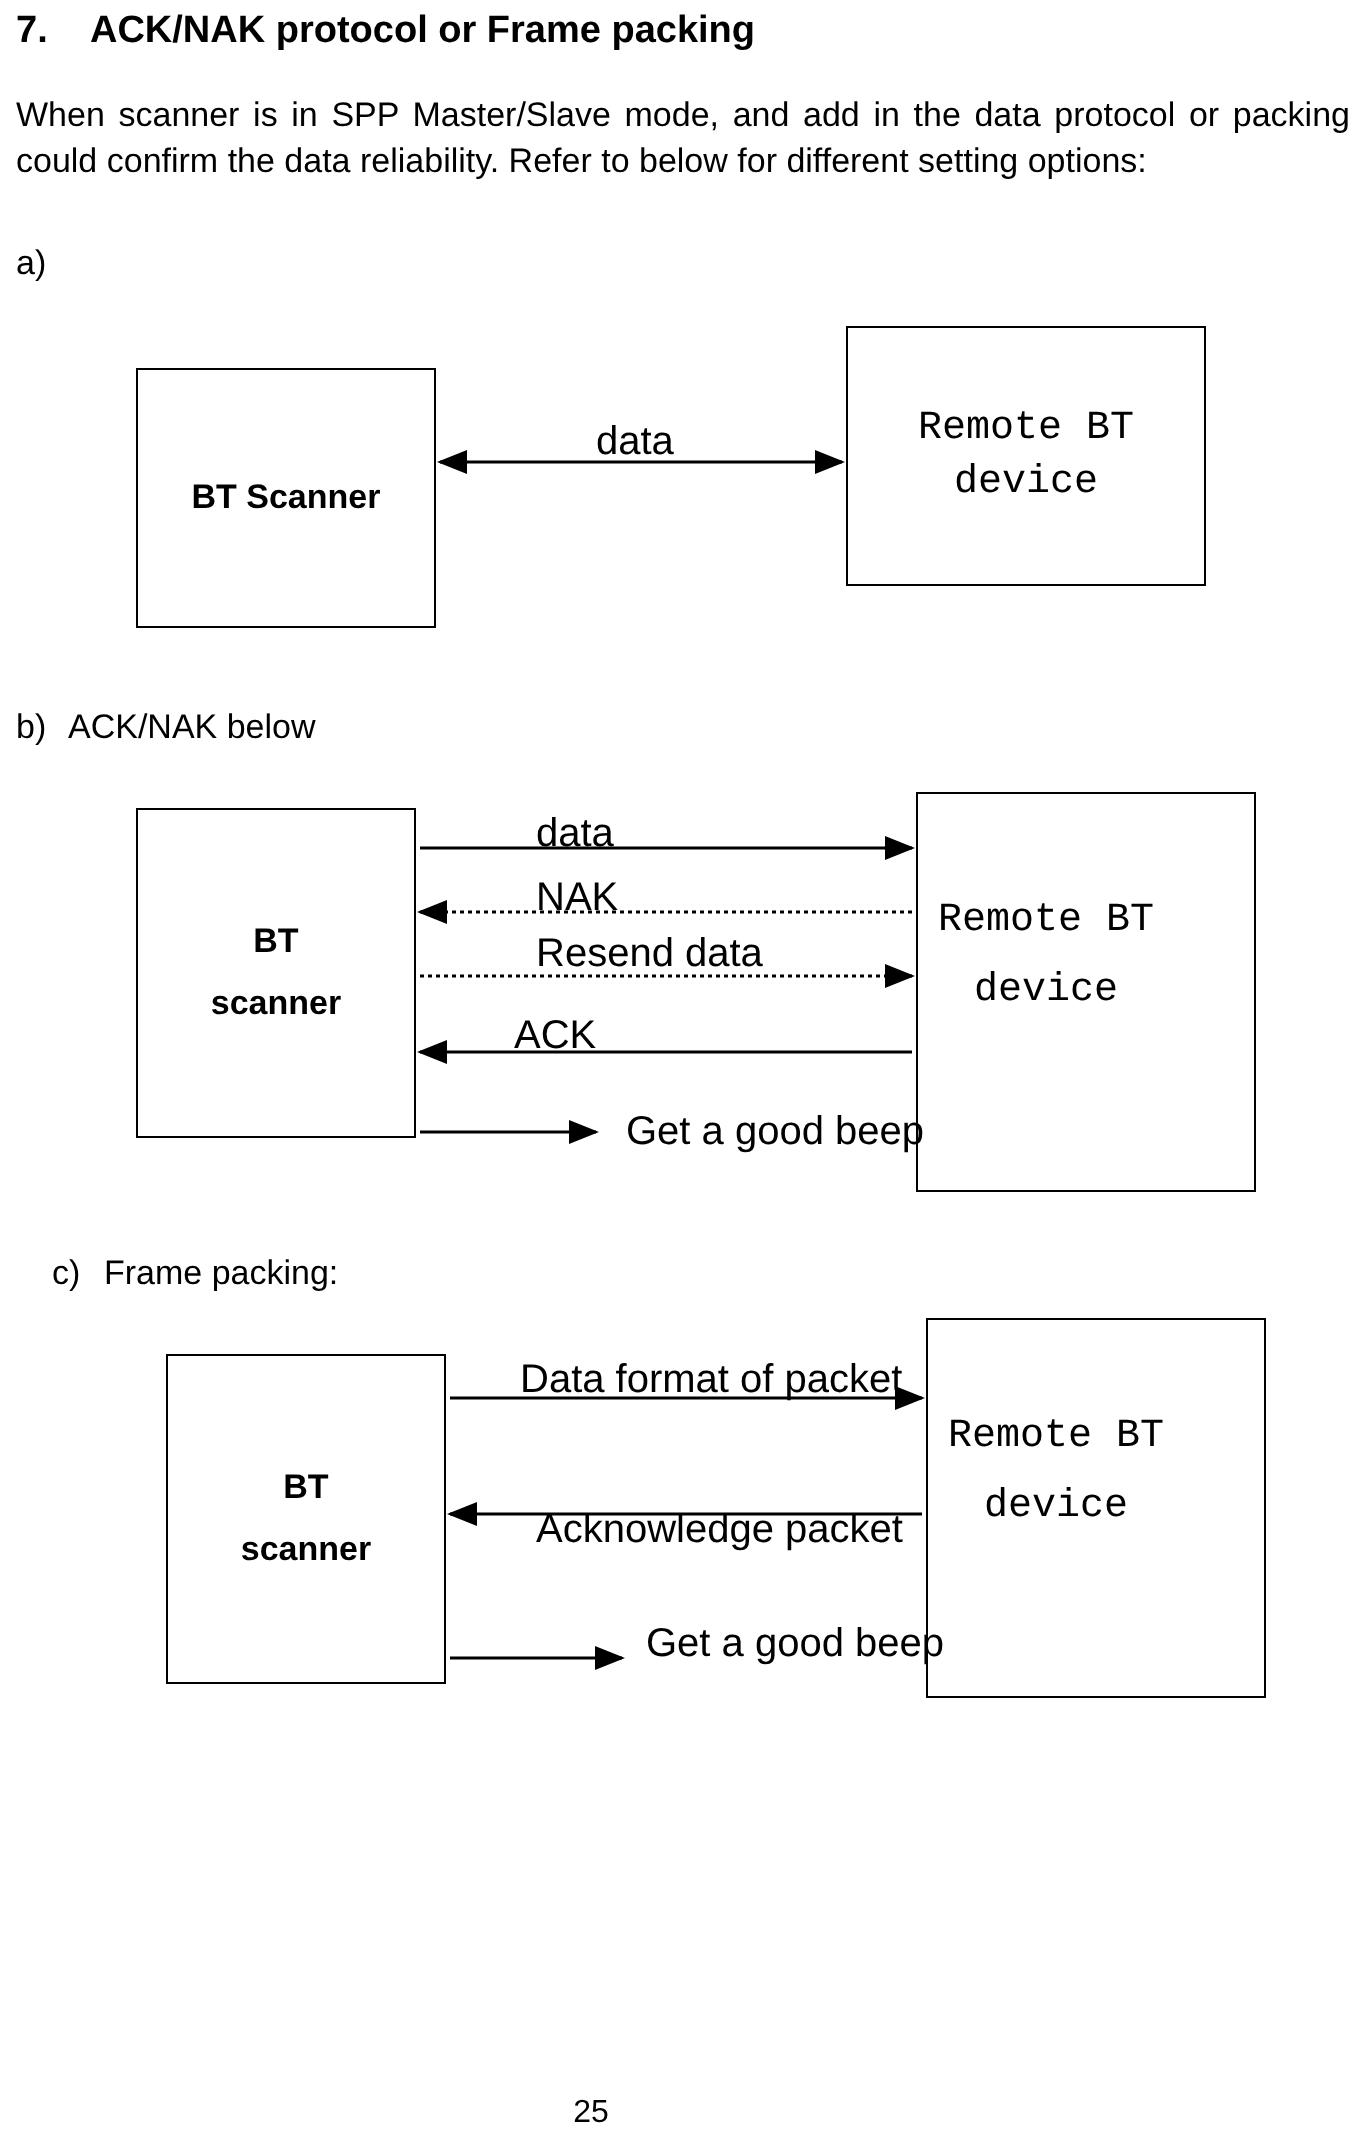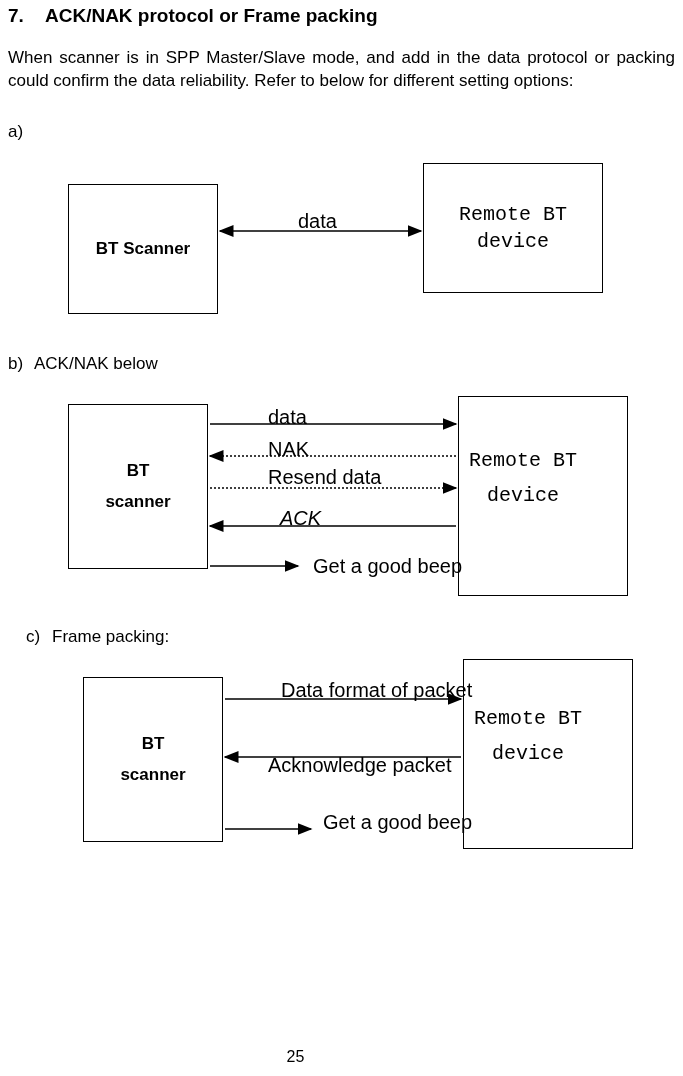--- a/index.html
+++ b/index.html
@@ -121,21 +121,21 @@
   <svg class="overlay" width="600" height="210">
     <line x1="142" y1="38" x2="388" y2="38" stroke="#000" stroke-width="1.5" marker-end="url(#ah)"></line>
     <line x1="142" y1="70" x2="388" y2="70" stroke="#000" stroke-width="1.5" stroke-dasharray="2,2" marker-start="url(#ahstart)"></line>
     <line x1="142" y1="102" x2="388" y2="102" stroke="#000" stroke-width="1.5" stroke-dasharray="2,2" marker-end="url(#ah)"></line>
     <line x1="142" y1="140" x2="388" y2="140" stroke="#000" stroke-width="1.5" marker-start="url(#ahstart)"></line>
     <line x1="142" y1="180" x2="230" y2="180" stroke="#000" stroke-width="1.5" marker-end="url(#ah)"></line>
   </svg>
   <div class="label" style="left:200px;top:18px;">data</div>
   <div class="label" style="left:200px;top:50px;">NAK</div>
   <div class="label" style="left:200px;top:78px;">Resend data</div>
-  <div class="label" style="left:212px;top:119px;font-style:italic;">ACK</div>
+  <div class="label" style="left:189px;top:119px;">ACK</div>
   <div class="label" style="left:245px;top:167px;">Get a good beep</div>
 </div>
 
 <div class="section-label" style="margin-top:30px;margin-left:18px;">
   <span class="letter">c)</span>
   <span>Frame packing:</span>
 </div>
 
 <div class="diagram" style="height:200px;margin-left:75px;">
   <div class="box" style="left:0;top:18px;width:140px;height:165px;flex-direction:column;">
@@ -146,18 +146,18 @@
     <div>
       <div class="remote-label">Remote BT</div>
       <div class="remote-label" style="margin-top:8px;">device</div>
     </div>
   </div>
   <svg class="overlay" width="600" height="200">
     <line x1="142" y1="40" x2="378" y2="40" stroke="#000" stroke-width="1.5" marker-end="url(#ah)"></line>
     <line x1="142" y1="98" x2="378" y2="98" stroke="#000" stroke-width="1.5" marker-start="url(#ahstart)"></line>
     <line x1="142" y1="170" x2="228" y2="170" stroke="#000" stroke-width="1.5" marker-end="url(#ah)"></line>
   </svg>
-  <div class="label" style="left:198px;top:18px;">Data format of packet</div>
+  <div class="label" style="left:177px;top:18px;">Data format of packet</div>
   <div class="label" style="left:185px;top:77px;margin-top:16px;">Acknowledge packet</div>
   <div class="label" style="left:240px;top:150px;">Get a good beep</div>
 </div>
 
 <div class="page-num">25</div>
 
 </body></html>

